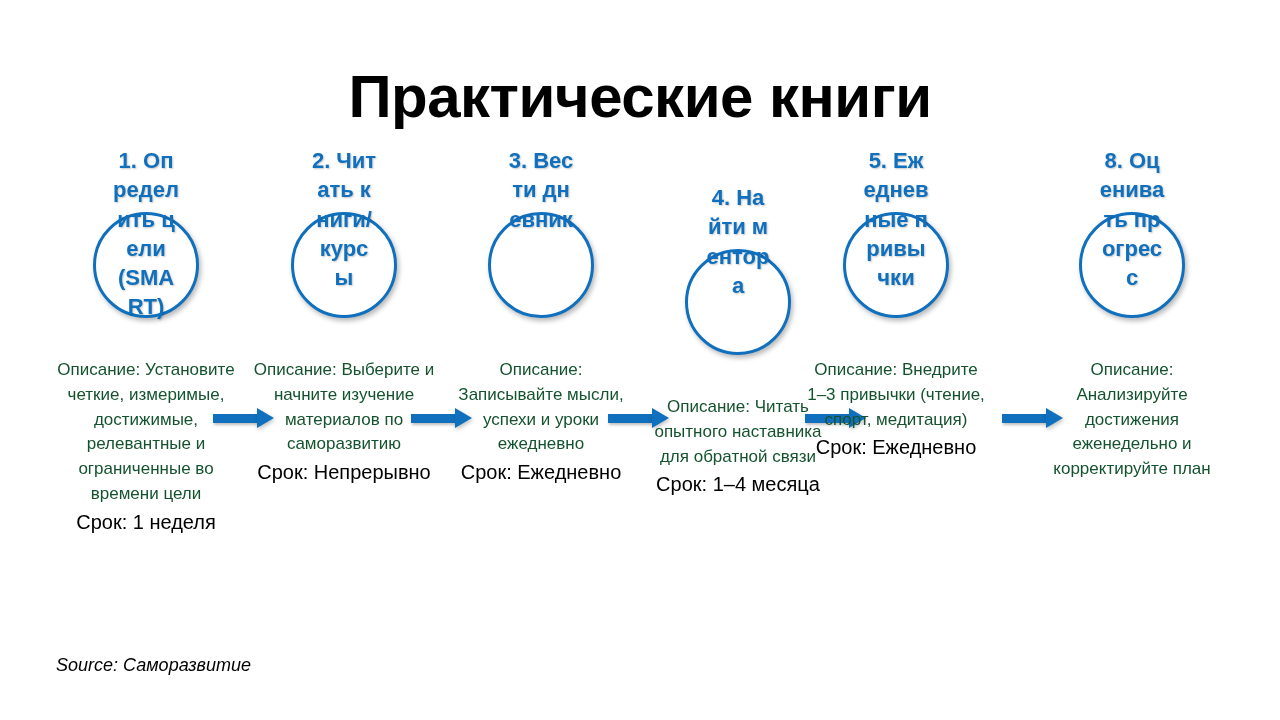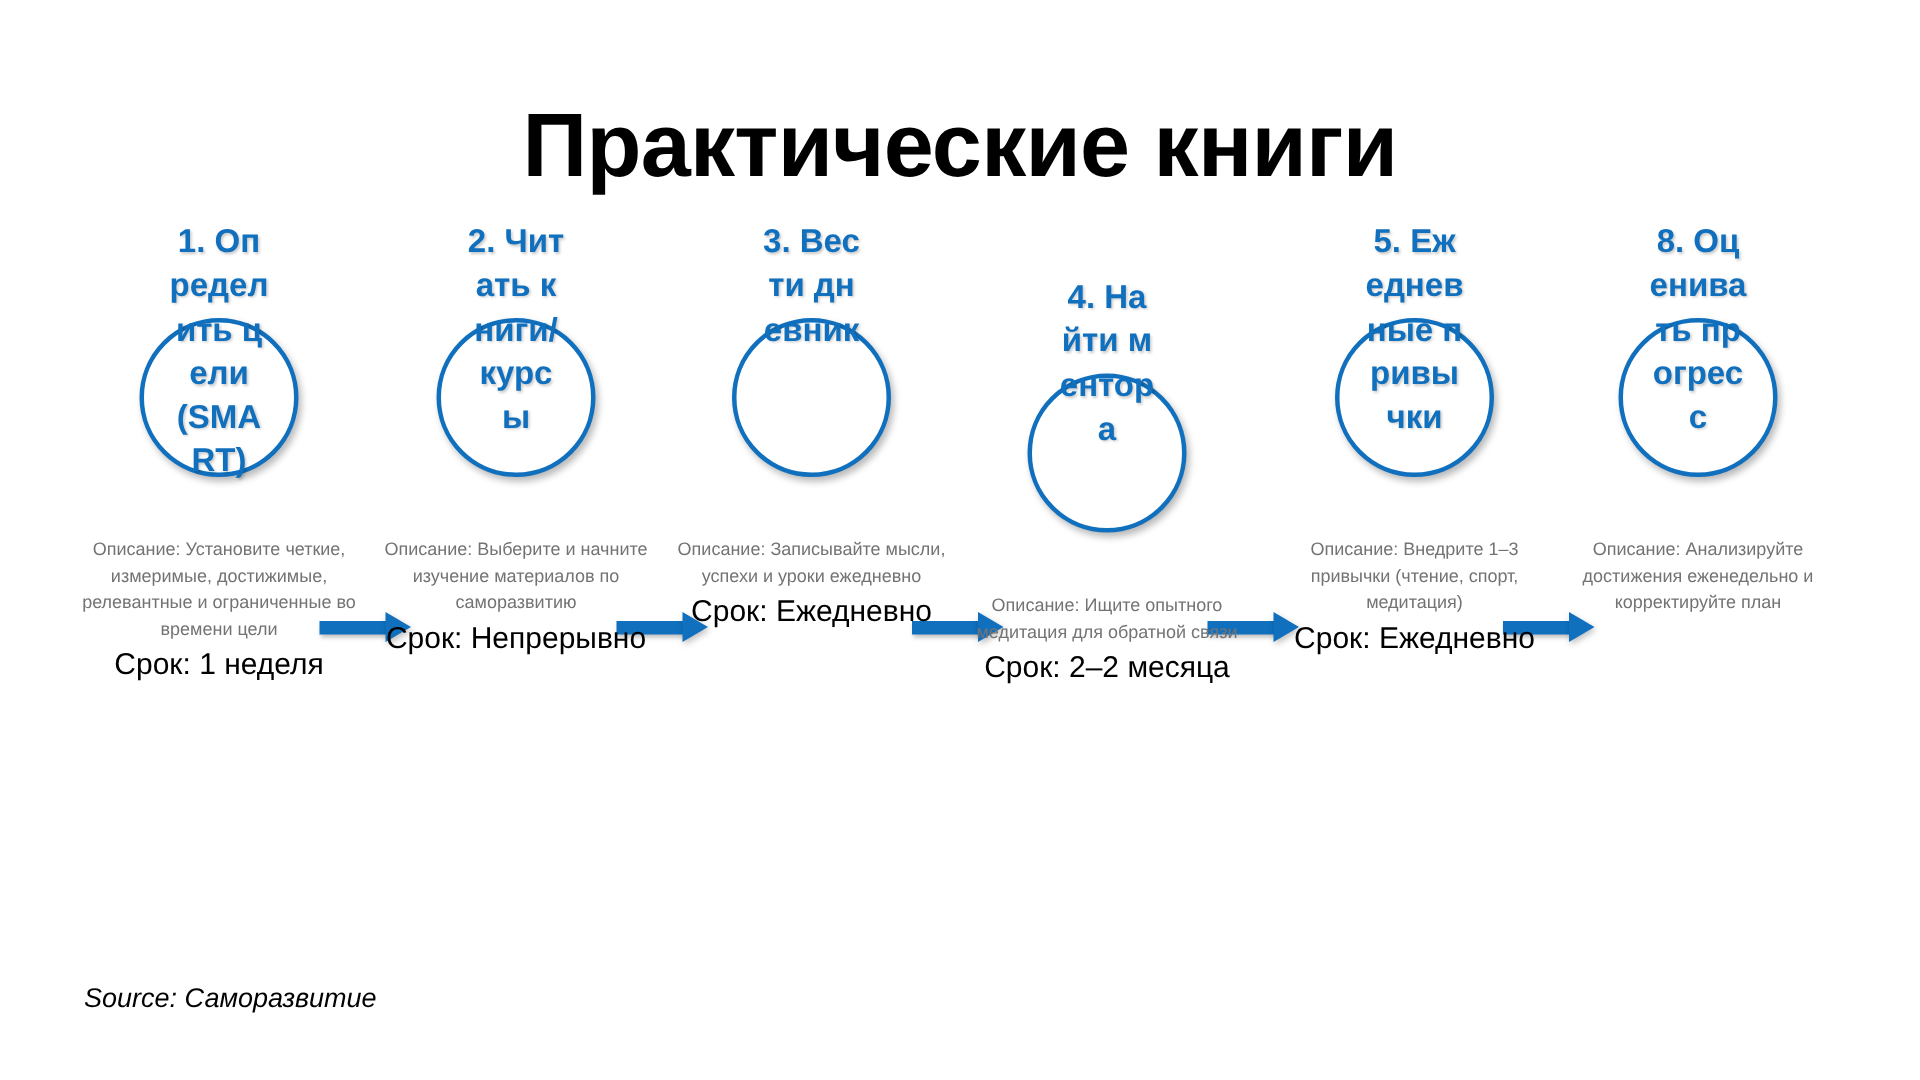--- a/index.html
+++ b/index.html
@@ -83,23 +83,23 @@
     position: absolute;
     left: 50%;
     top: 208px;
     width: 186px;
     margin-left: -93px;
     text-align: center;
     z-index: 2;
   }
 
   .step-desc {
-    font-size: 12px;
+    font-size: 17px;
     line-height: 1.46;
-    color: #737373;
+    color: #14532d;
   }
 
   .step-term {
     font-size: 20px;
     line-height: 1.42;
     color: #000000;
     margin-top: 1px;
   }
 
   
@@ -189,31 +189,31 @@
 
   <div class="flow-arrow" style="left:608px;">
     <div class="shaft"></div>
     <div class="head"></div>
   </div>
 
   <div class="step-node" style="left:639px;margin-top:37px;">
     <div class="step-circle"></div>
     <div class="step-label">4. Найти ментора</div>
     <div class="step-body">
-      <div class="step-desc">Описание: Ищите опытного медитация для обратной связи</div>
-      <div class="step-term">Срок: 2–2 месяца</div>
+      <div class="step-desc">Описание: Читать опытного наставника для обратной связи</div>
+      <div class="step-term">Срок: 1–4 месяца</div>
     </div>
   </div>
 
   <div class="flow-arrow" style="left:805px;">
     <div class="shaft"></div>
     <div class="head"></div>
   </div>
 
-  <div class="step-node" style="left:844px;">
+  <div class="step-node" style="left:797px;">
     <div class="step-circle"></div>
     <div class="step-label">5. Ежедневные привычки</div>
     <div class="step-body">
       <div class="step-desc">Описание: Внедрите 1–3 привычки (чтение, спорт, медитация)</div>
       <div class="step-term">Срок: Ежедневно</div>
     </div>
   </div>
 
   <div class="flow-arrow" style="left:1002px;">
     <div class="shaft"></div>

